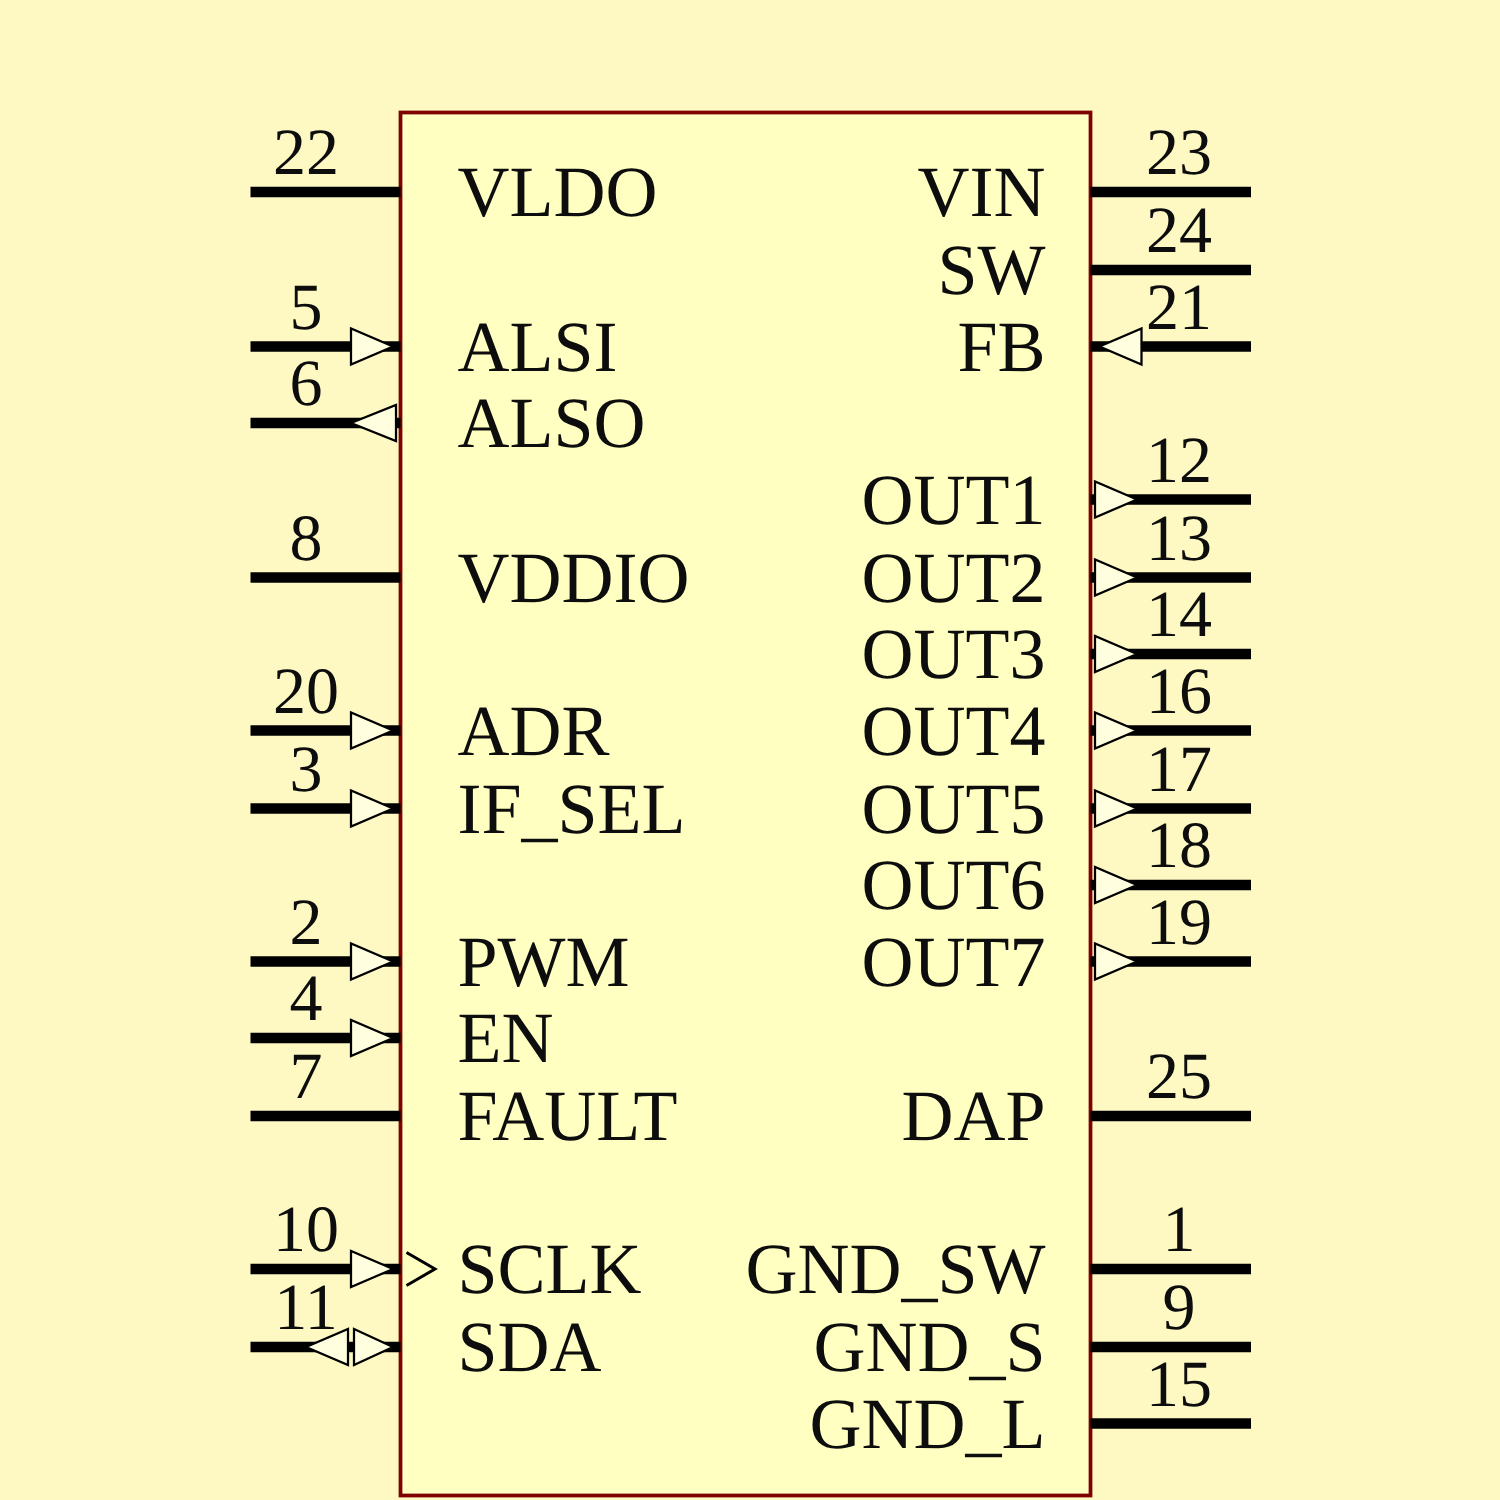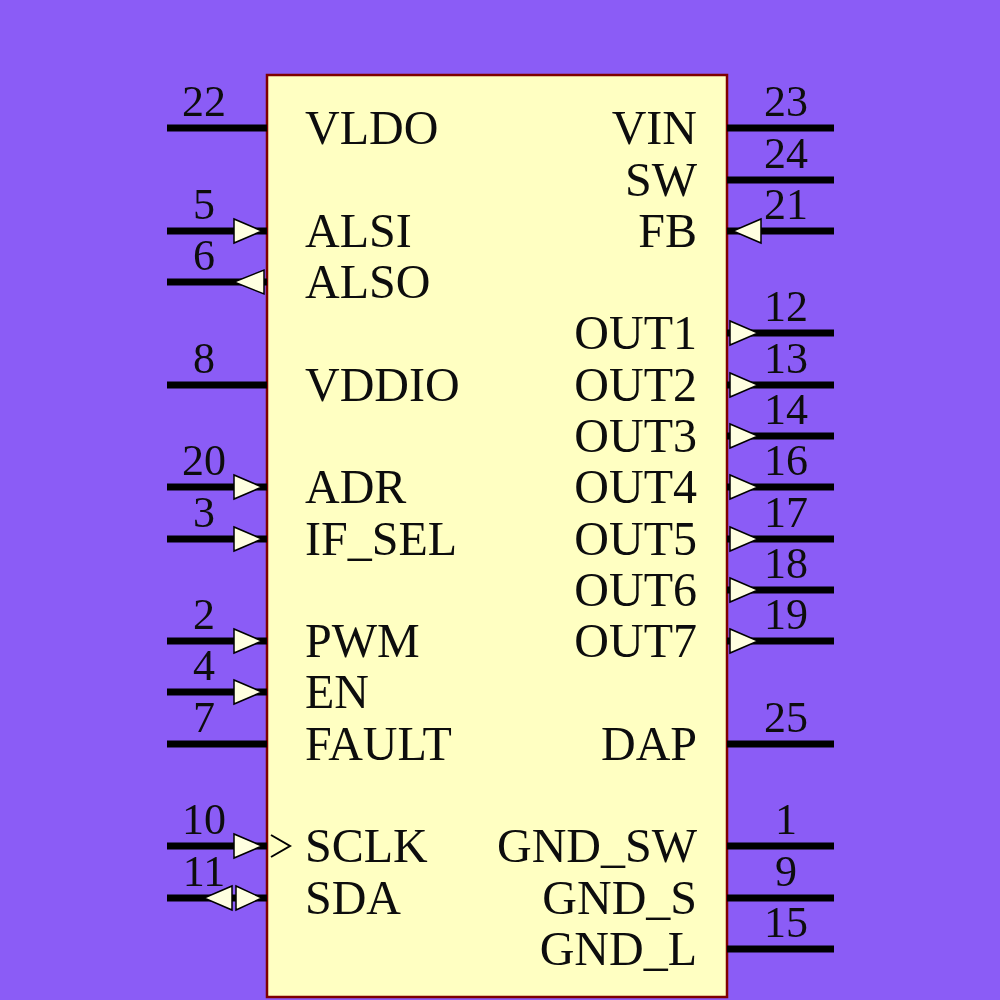--- a/index.html
+++ b/index.html
@@ -4,21 +4,21 @@
 <style>
   html, body {
     margin: 0; padding: 0;
     background: #ffffff;
     width: 1000px; height: 1000px;
     overflow: hidden;
   }
   .canvas {
     position: relative;
     width: 1000px; height: 1000px;
-    background: #8b5cf6;
+    background: #fef9c3;
   }
   .pin-label {
     font-family: "Liberation Serif", "DejaVu Serif", serif;
     font-size: 48px;
     fill: #0d0d0d;
   }
   .pin-number {
     font-family: "Liberation Serif", "DejaVu Serif", serif;
     font-size: 44px;
     fill: #0d0d0d;

